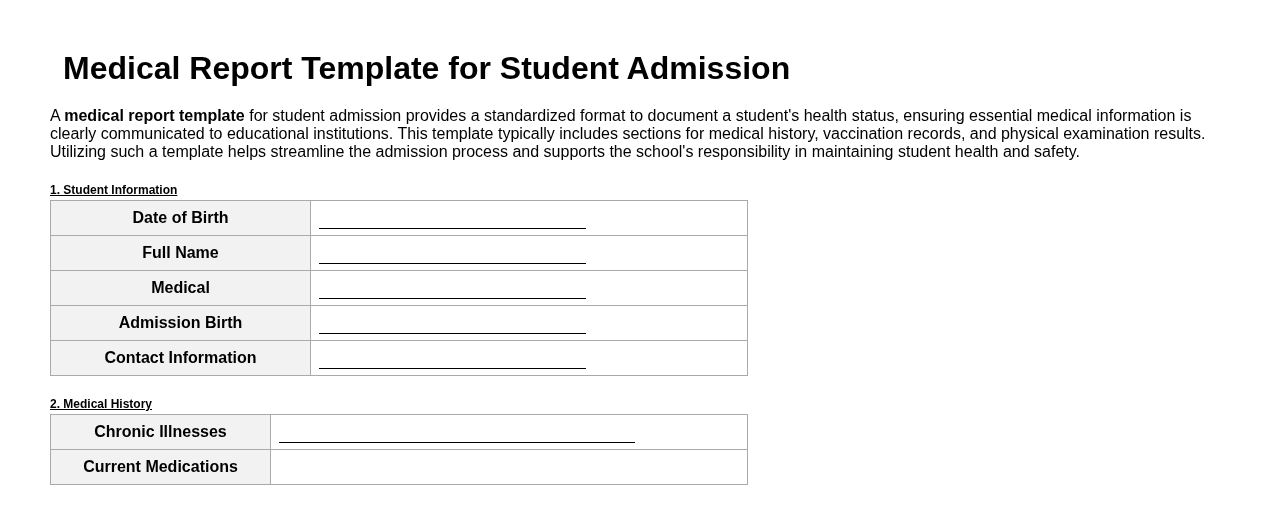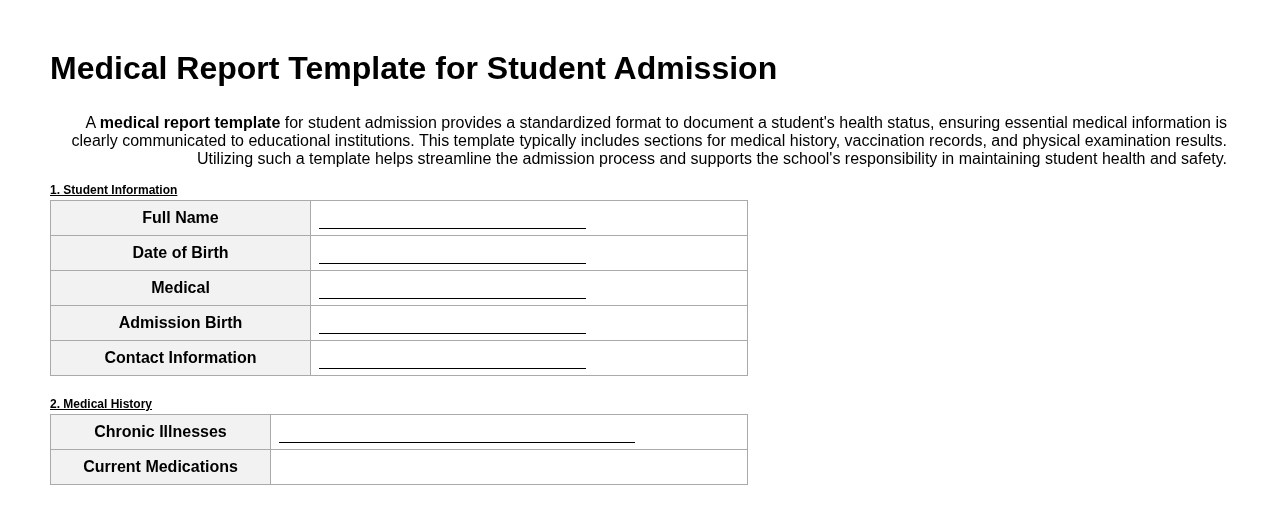--- a/index.html
+++ b/index.html
@@ -16,36 +16,35 @@
   }
   .page {
     position: absolute;
     left: 50px;
     top: 0;
     width: 1170px;
   }
   h1 {
     position: absolute;
     top: 49px;
-    left: 0;
+    left: 13px;
     margin: 0;
     font-size: 32px;
     font-weight: bold;
     line-height: 38px;
     white-space: nowrap;
   }
   .intro {
     position: absolute;
     top: 107px;
     left: 0;
     width: 1170px;
-    margin: 7px;
+    margin: 0;
     font-size: 16px;
     line-height: 18px;
-    text-align: right;
   }
   .intro b { font-weight: bold; }
   .section-title {
     position: absolute;
     left: 0;
     margin: 0;
     font-size: 12px;
     font-weight: bold;
     text-decoration: underline;
     line-height: 18px;
@@ -92,27 +91,27 @@
 
 <div class="page">
   <h1>Medical Report Template for Student Admission</h1>
 
   <p class="intro"><span>A </span><b>medical report template</b><span> for student admission provides a standardized format to document a student's health status, ensuring essential medical information is clearly communicated to educational institutions. This template typically includes sections for medical history, vaccination records, and physical examination results. Utilizing such a template helps streamline the admission process and supports the school's responsibility in maintaining student health and safety.</span></p>
 
   <div class="section-title" style="top:181px;">1. Student Information</div>
   <table class="form" id="t1">
     <tbody>
         <tr>
-      <td class="label">Full Name</td>
+      <td class="label">Date of Birth</td>
       <td class="value">
             <span class="blank"></span>
           </td>
     </tr>
     <tr>
-      <td class="label">Date of Birth</td>
+      <td class="label">Full Name</td>
       <td class="value">
             <span class="blank"></span>
           </td>
     </tr>
     <tr>
       <td class="label">Medical</td>
       <td class="value">
             <span class="blank"></span>
           </td>
     </tr>

